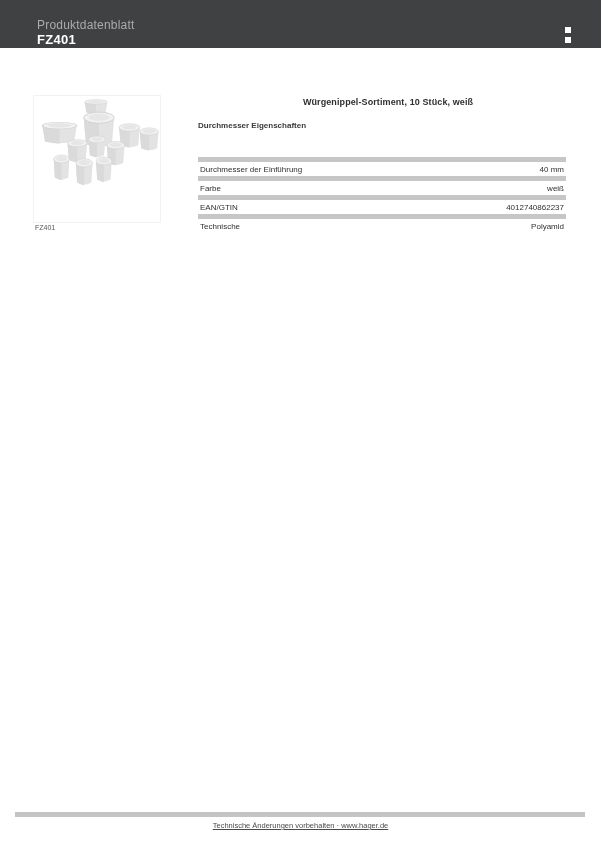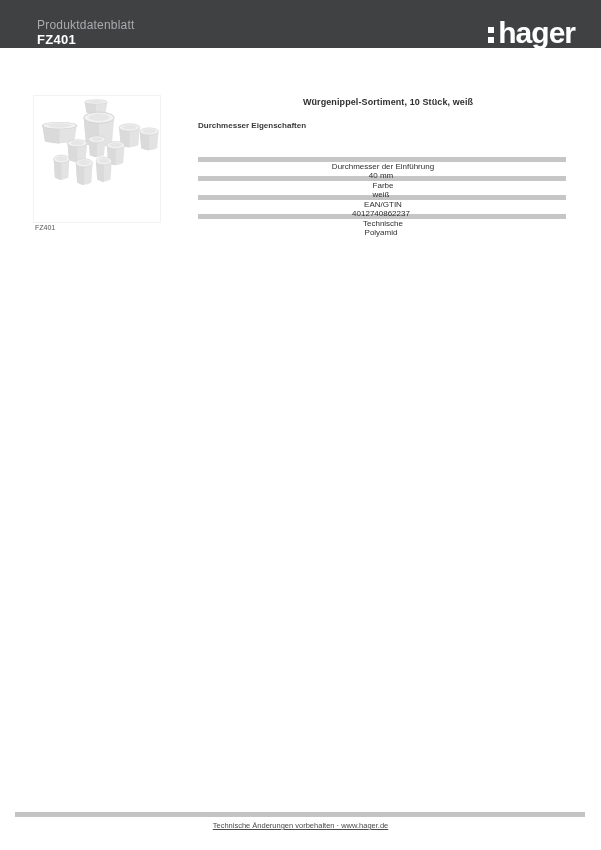--- a/index.html
+++ b/index.html
@@ -50,21 +50,20 @@
     font-size:8px;font-weight:bold;color:#3a3a3a;
   }
   
   .spec-table{
     position:absolute;left:198px;top:157px;width:368px;
   }
   .spec-table .stripe{height:5px;background:#c6c6c6;}
   .spec-table .row{
     height:14px;display:flex;align-items:center;justify-content:space-between;
     background:#ffffff;
-    flex-direction:column;
   }
   .spec-table .row .lbl{font-size:8px;color:#2f2f2f;padding-left:2px;}
   .spec-table .row .val{font-size:8px;color:#2f2f2f;text-align:center;padding-right:2px;}
   .spec-table .row:first-of-type .lbl,
   .spec-table .row:first-of-type .val{font-weight:bold;}
   
   .footer-bar{
     position:absolute;left:15px;top:812px;width:570px;height:5px;
     background:#c4c4c4;
   }
@@ -79,21 +78,20 @@
 <div class="page">
 
   <div class="header">
     <div class="doc-type">Produktdatenblatt</div>
     <div class="product-code">FZ401</div>
     <div class="logo">
       <span class="dots">
           <i></i>
           <i></i>
         </span>
-      <span class="brand">hager</span>
     </div>
   </div>
 
   <div class="photo-box">
     <svg viewBox="0 0 128 128" xmlns="http://www.w3.org/2000/svg">
       <defs>
         <g id="cup">
           <path d="M-10,0 L-8.5,18 Q0,22 8.5,18 L10,0 Z" fill="#e3e3e3"></path>
           <path d="M-10,0 L-8.5,18 Q-4,20 0,20.5 L0,0 Z" fill="#dadada"></path>
           <ellipse cx="0" cy="0" rx="10" ry="3.8" fill="#f1f1f1" stroke="#cfcfcf" stroke-width="0.6"></ellipse>

